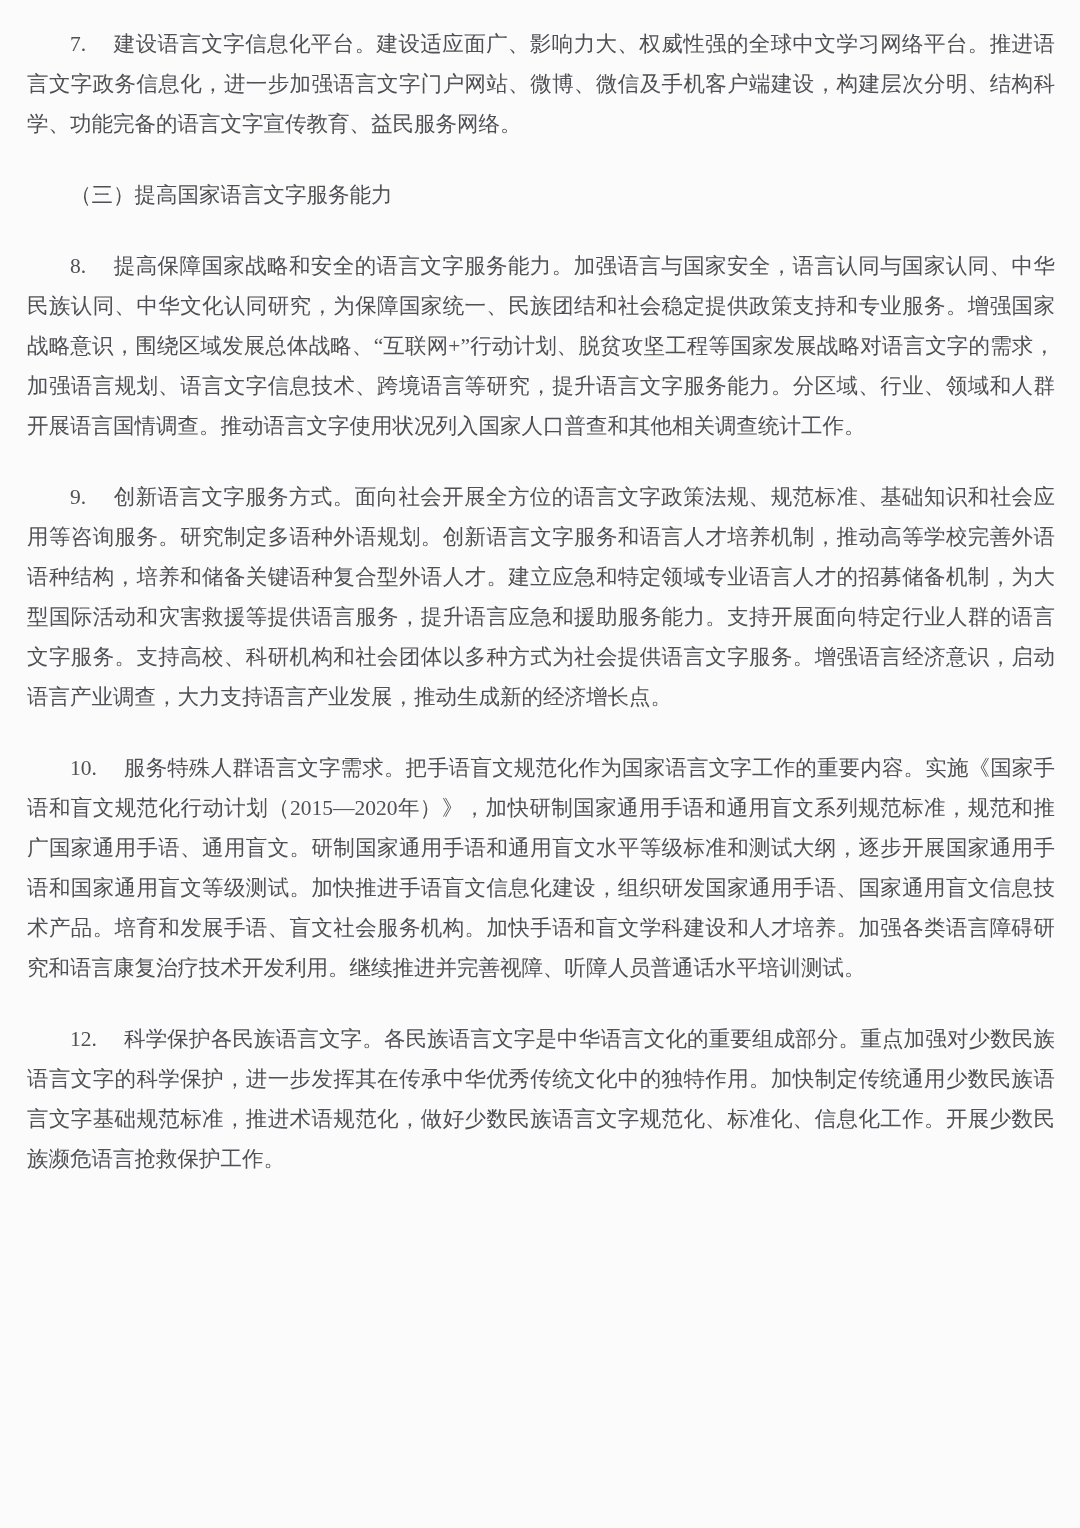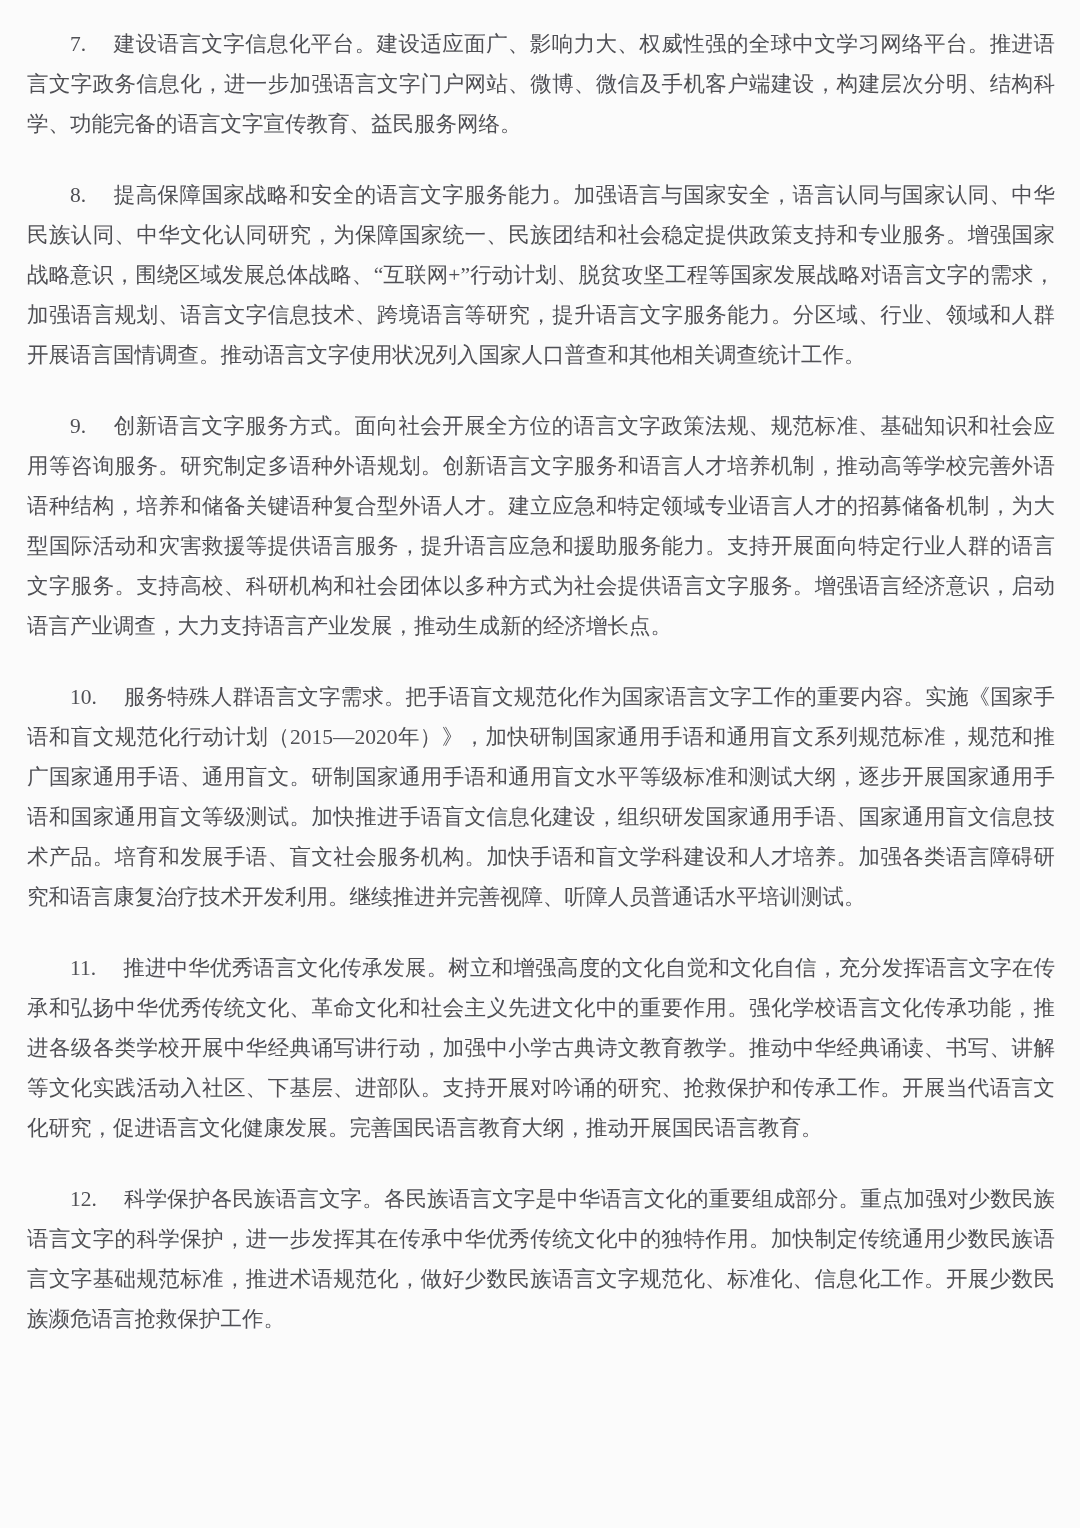--- a/index.html
+++ b/index.html
@@ -31,24 +31,24 @@
   .page p.section-heading {
     text-indent: 2em;
   }
 </style>
 </head>
 <body>
 
 <div class="page">
   <p>7. 　建设语言文字信息化平台。建设适应面广、影响力大、权威性强的全球中文学习网络平台。推进语言文字政务信息化，进一步加强语言文字门户网站、微博、微信及手机客户端建设，构建层次分明、结构科学、功能完备的语言文字宣传教育、益民服务网络。</p>
 
+  <p class="section-heading">（三）提高国家语言文字服务能力</p>
 
   <p>8. 　提高保障国家战略和安全的语言文字服务能力。加强语言与国家安全，语言认同与国家认同、中华民族认同、中华文化认同研究，为保障国家统一、民族团结和社会稳定提供政策支持和专业服务。增强国家战略意识，围绕区域发展总体战略、“互联网+”行动计划、脱贫攻坚工程等国家发展战略对语言文字的需求，加强语言规划、语言文字信息技术、跨境语言等研究，提升语言文字服务能力。分区域、行业、领域和人群开展语言国情调查。推动语言文字使用状况列入国家人口普查和其他相关调查统计工作。</p>
 
   <p>9. 　创新语言文字服务方式。面向社会开展全方位的语言文字政策法规、规范标准、基础知识和社会应用等咨询服务。研究制定多语种外语规划。创新语言文字服务和语言人才培养机制，推动高等学校完善外语语种结构，培养和储备关键语种复合型外语人才。建立应急和特定领域专业语言人才的招募储备机制，为大型国际活动和灾害救援等提供语言服务，提升语言应急和援助服务能力。支持开展面向特定行业人群的语言文字服务。支持高校、科研机构和社会团体以多种方式为社会提供语言文字服务。增强语言经济意识，启动语言产业调查，大力支持语言产业发展，推动生成新的经济增长点。</p>
 
   <p>10. 　服务特殊人群语言文字需求。把手语盲文规范化作为国家语言文字工作的重要内容。实施《国家手语和盲文规范化行动计划（2015—2020年）》，加快研制国家通用手语和通用盲文系列规范标准，规范和推广国家通用手语、通用盲文。研制国家通用手语和通用盲文水平等级标准和测试大纲，逐步开展国家通用手语和国家通用盲文等级测试。加快推进手语盲文信息化建设，组织研发国家通用手语、国家通用盲文信息技术产品。培育和发展手语、盲文社会服务机构。加快手语和盲文学科建设和人才培养。加强各类语言障碍研究和语言康复治疗技术开发利用。继续推进并完善视障、听障人员普通话水平培训测试。</p>
 
 
-  <p>11. 　推进中华优秀语言文化传承发展。树立和增强高度的文化自觉和文化自信，充分发挥语言文字在传承和弘扬中华优秀传统文化、革命文化和社会主义先进文化中的重要作用。强化学校语言文化传承功能，推进各级各类学校开展中华经典诵写讲行动，加强中小学古典诗文教育教学。推动中华经典诵读、书写、讲解等文化实践活动入社区、下基层、进部队。支持开展对吟诵的研究、抢救保护和传承工作。开展当代语言文化研究，促进语言文化健康发展。完善国民语言教育大纲，推动开展国民语言教育。</p>
 
   <p>12. 　科学保护各民族语言文字。各民族语言文字是中华语言文化的重要组成部分。重点加强对少数民族语言文字的科学保护，进一步发挥其在传承中华优秀传统文化中的独特作用。加快制定传统通用少数民族语言文字基础规范标准，推进术语规范化，做好少数民族语言文字规范化、标准化、信息化工作。开展少数民族濒危语言抢救保护工作。</p>
 </div>
 
 </body></html>

